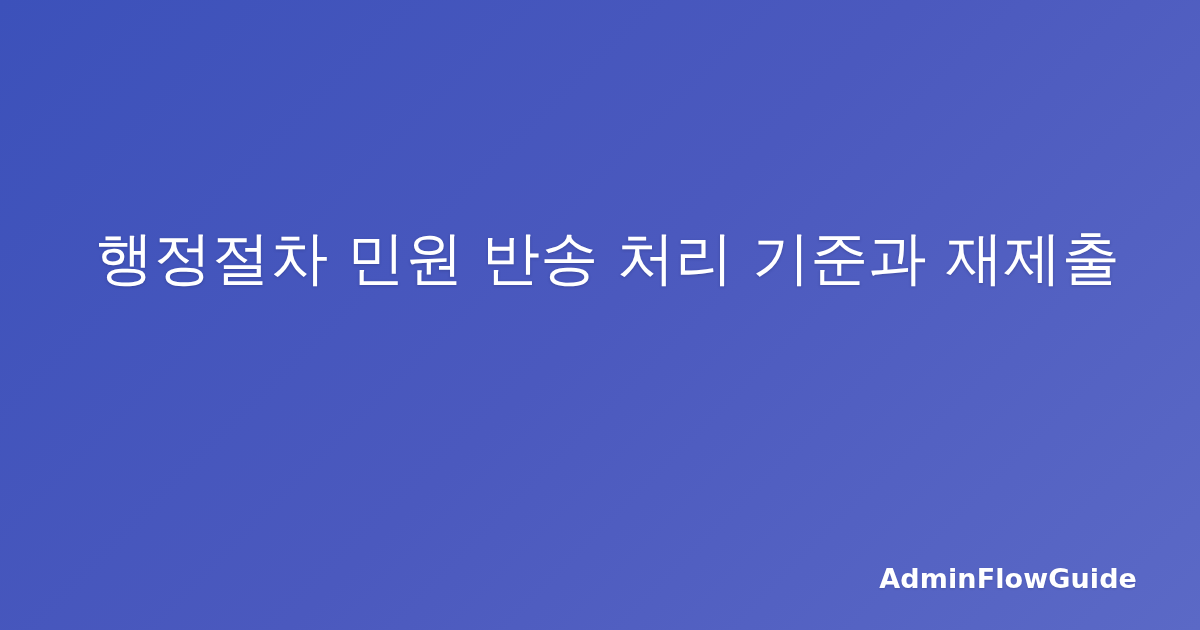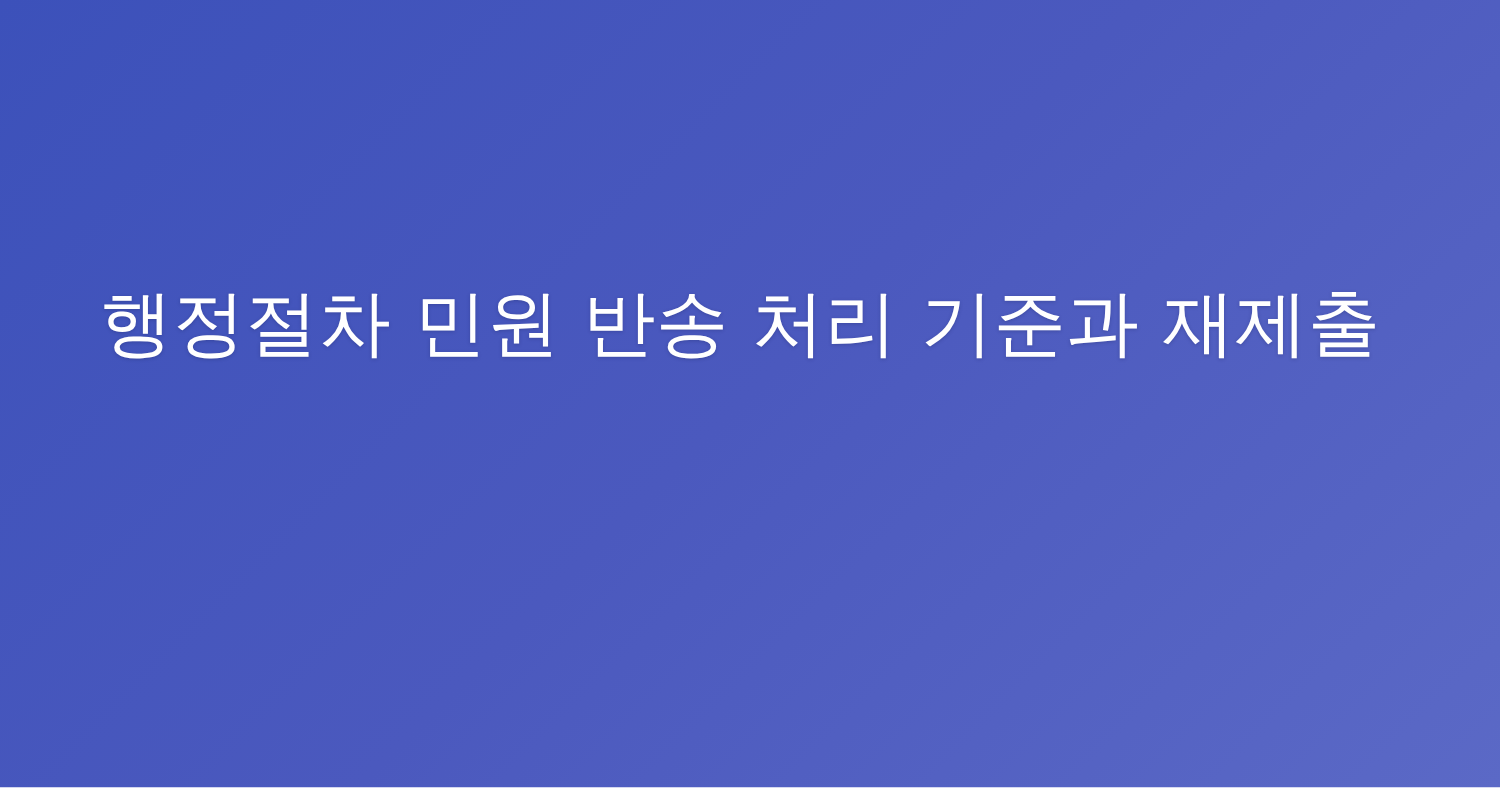--- a/index.html
+++ b/index.html
@@ -26,21 +26,21 @@
 
   
   .title-wrap {
     position: absolute;
     left: 0;
     right: 0;
     top: 0;
     height: 516px;
     display: flex;
     align-items: center;
-    justify-content: flex-start;
+    justify-content: flex-end;
     padding: 0 80px;
     box-sizing: border-box;
   }
 
   .og-title {
     margin: 0;
     font-family: "DejaVu Sans", "Liberation Sans", sans-serif;
     font-size: 58px;
     font-weight: 400;
     line-height: 1.25;
@@ -68,14 +68,15 @@
 </style>
 </head>
 <body>
 
 <div class="og-card">
 
   <div class="title-wrap">
     <h1 class="og-title">행정절차 민원 반송 처리 기준과 재제출</h1>
   </div>
 
+  <div class="brand">AdminFlowGuide</div>
 
 </div>
 
 </body></html>

